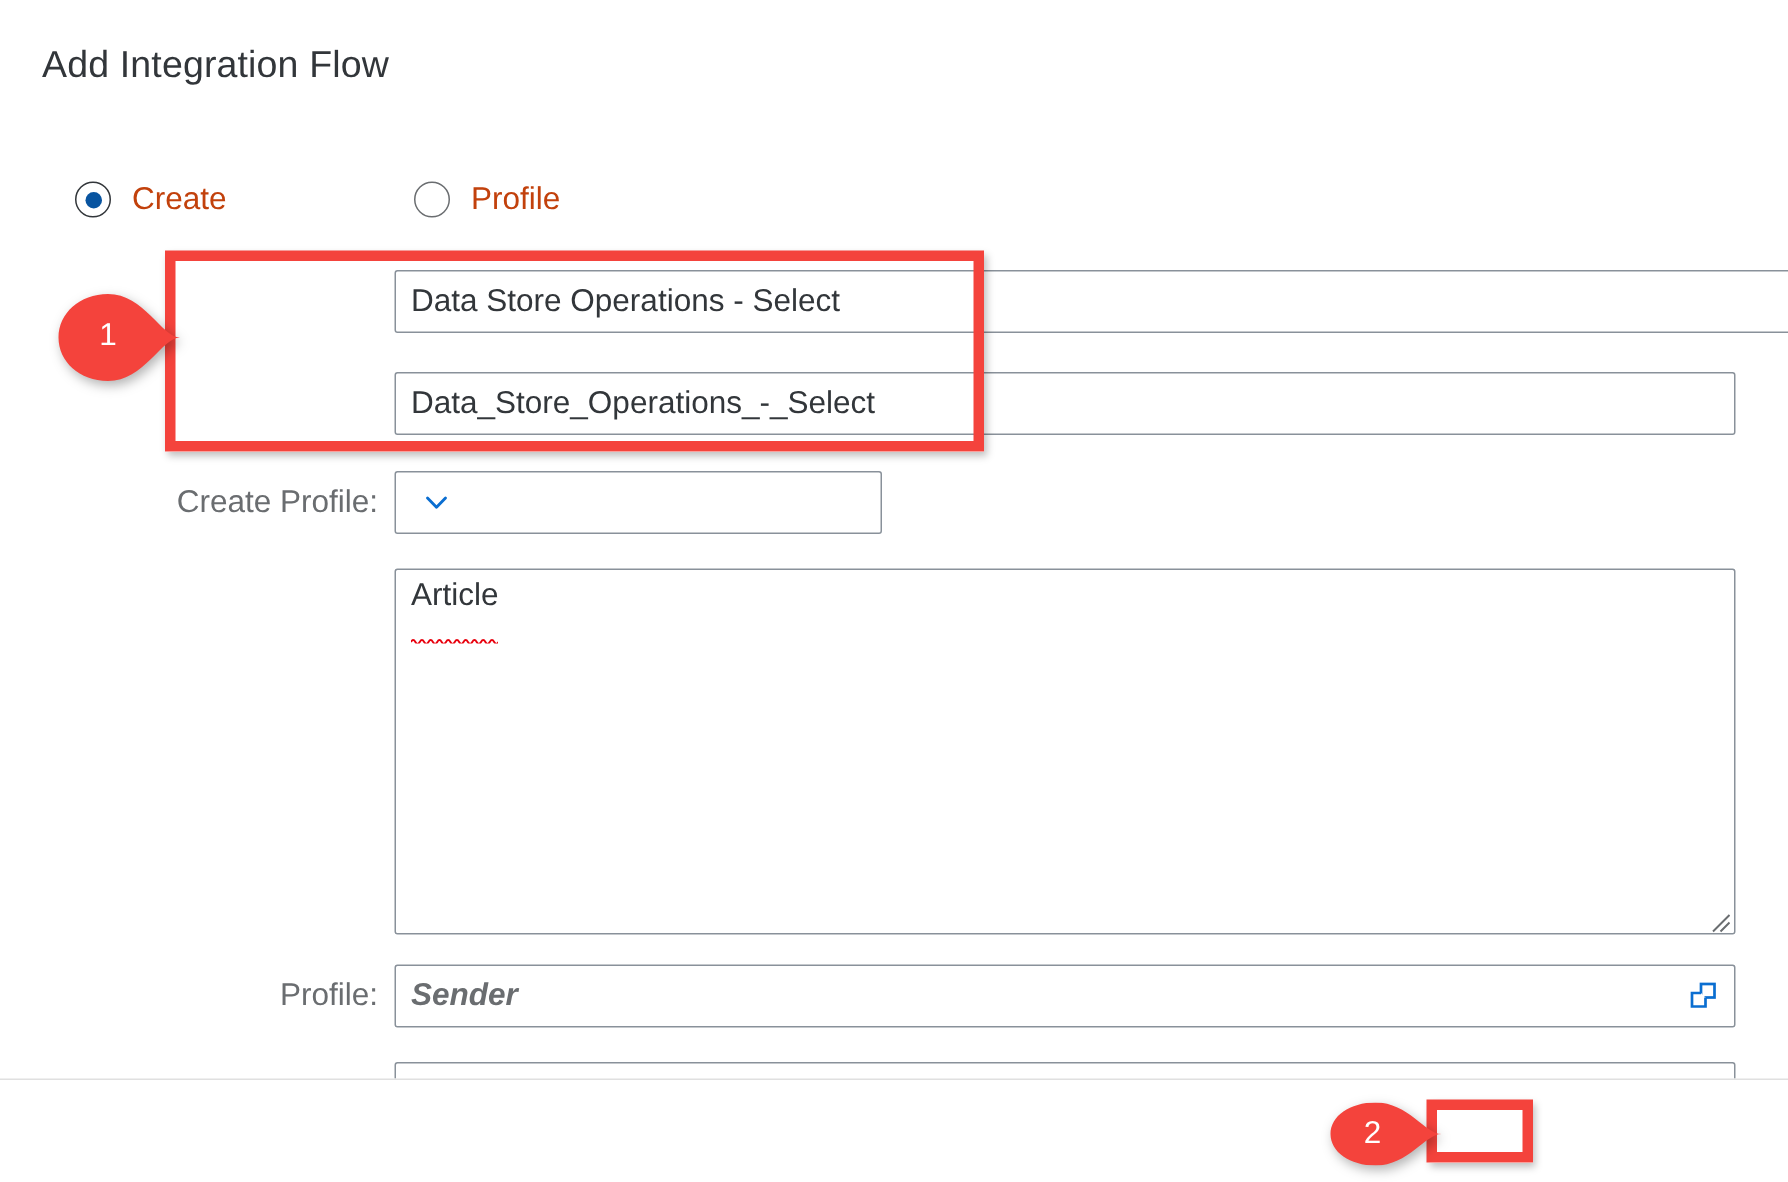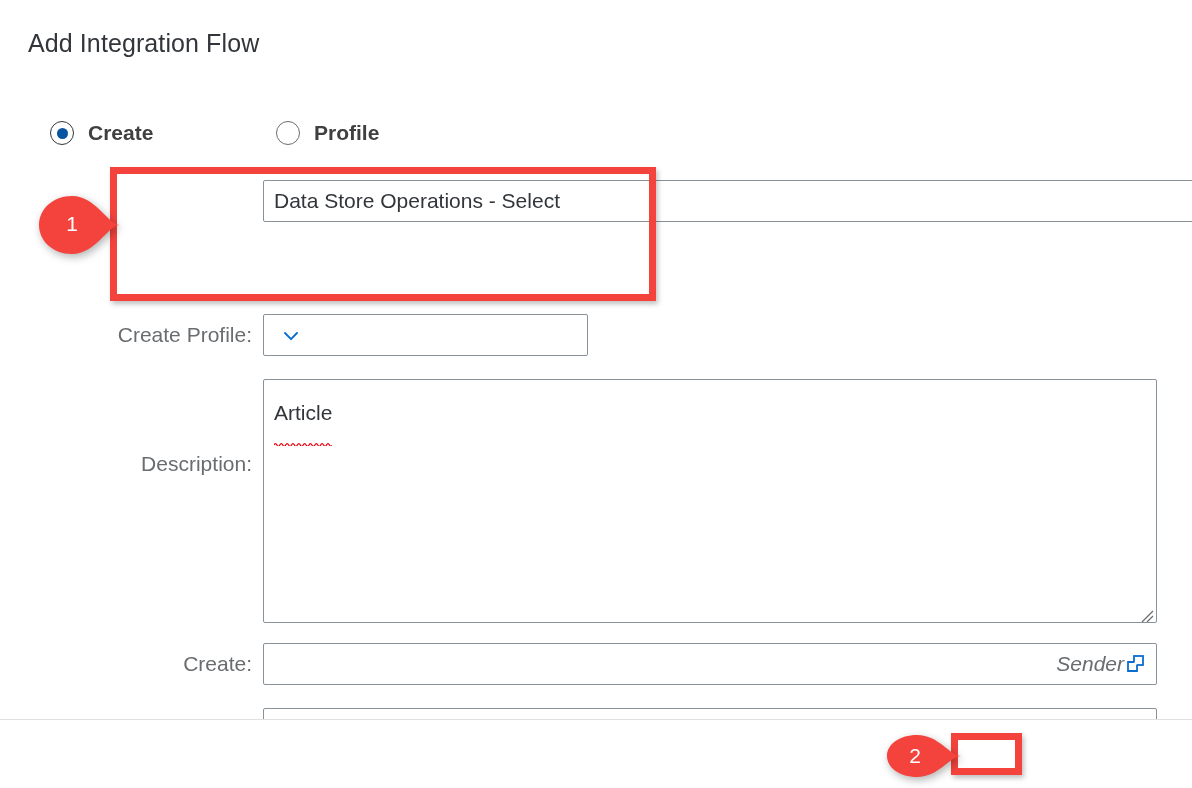--- a/index.html
+++ b/index.html
@@ -78,23 +78,22 @@
   }
   .radio-outer.checked { border-color: #32363a; }
   .radio-dot {
     width: 11px; height: 11px;
     border-radius: 50%;
     background: #0854a0;
   }
   .radio-label {
     margin-left: 14px;
     font-size: 21px;
-    color: #404040;
+    color: #c2410c;
     white-space: nowrap;
-    font-weight: bold;
   }
 
   
   .form-label {
     position: absolute;
     font-size: 21px;
     color: #6a6d70;
     text-align: right;
     white-space: nowrap;
   }
@@ -139,21 +138,21 @@
   .chevron {
     width: 18px; height: 18px;
     flex: 0 0 auto;
     margin-left: 8px;
   }
 
   
   #desc-field {
     left: 263px; top: 313px; width: 894px; height: 244px;
     align-items: flex-start;
-    padding: 20px 10px;
+    padding: 4px 10px;
     position: absolute;
     overflow: hidden;
   }
   .desc-text {
     font-size: 21px;
     color: #32363a;
     line-height: 1.2;
     position: relative;
     display: inline-block;
   }
@@ -165,21 +164,21 @@
     height: 4px;
   }
   .resize-handle {
     position: absolute;
     right: 2px;
     bottom: 2px;
     width: 16px; height: 16px;
   }
 
   
-  #sender-field   { left: 263px; top: 577px; width: 894px; height: 42px; justify-content: flex-end; }
+  #sender-field   { left: 263px; top: 577px; width: 894px; height: 42px; justify-content: space-between; font-weight: bold; }
   #receiver-field { left: 263px; top: 642px; width: 894px; height: 42px; justify-content: space-between; }
   .vh-icon {
     width: 22px; height: 22px;
     flex: 0 0 auto;
     cursor: pointer;
   }
 
   
   .lbl { right: auto; }
   #lbl-name     { left: 52px;  top: 126px; width: 200px; }
@@ -251,48 +250,50 @@
         <span class="radio-outer"></span>
         <span class="radio-label">Profile</span>
       </div>
 
     </div>
 
     <div class="field" id="name-field">
         <span>Data Store Operations - Select</span>
       </div>
 
+    <div class="field" id="id-field">
+        <span>Data_Store_Operations_-_Select</span>
+      </div>
 
     <div class="form-label lbl" id="lbl-profile">Create Profile:</div>
     <div class="field" id="profile-field">
       <span class="chevron">
         <svg viewBox="0 0 18 18" width="18" height="18" aria-hidden="true">
           <path d="M3 6 L9 12.2 L15 6" fill="none" stroke="#0a6ed1" stroke-width="1.9" stroke-linecap="round" stroke-linejoin="round"></path>
         </svg>
       </span>
     </div>
 
-    <div class="form-label lbl" id="lbl-desc">Description:</div>
     <div class="field" id="desc-field">
       <span class="desc-text">
         <span>Article</span>
         <span class="spell-underline">
           <svg width="100%" height="4" viewBox="0 0 60 4" preserveAspectRatio="none" aria-hidden="true">
             <path d="M0 3 Q1.5 0.4 3 3 T6 3 T9 3 T12 3 T15 3 T18 3 T21 3 T24 3 T27 3 T30 3 T33 3 T36 3 T39 3 T42 3 T45 3 T48 3 T51 3 T54 3 T57 3 T60 3" fill="none" stroke="#e8000d" stroke-width="1.3"></path>
           </svg>
         </span>
       </span>
       <span class="resize-handle">
         <svg viewBox="0 0 16 16" width="16" height="16" aria-hidden="true">
           <path d="M15 4 L4 15 M15 9 L9 15" fill="none" stroke="#6a6d70" stroke-width="1.3"></path>
         </svg>
       </span>
     </div>
 
-    <div class="form-label lbl" id="lbl-sender">Create:</div>
+    <div class="form-label lbl" id="lbl-sender">Profile:</div>
     <div class="field placeholder" id="sender-field">
       <span>Sender</span>
       <span class="vh-icon">
         <svg viewBox="0 0 22 22" width="22" height="22" aria-hidden="true">
           <rect x="10" y="3" width="9" height="9" fill="none" stroke="#0a6ed1" stroke-width="1.8"></rect>
           <path d="M13 12 L13 18 L4 18 L4 9 L10 9" fill="#ffffff" stroke="#0a6ed1" stroke-width="1.8" stroke-linejoin="miter"></path>
         </svg>
       </span>
     </div>
 

